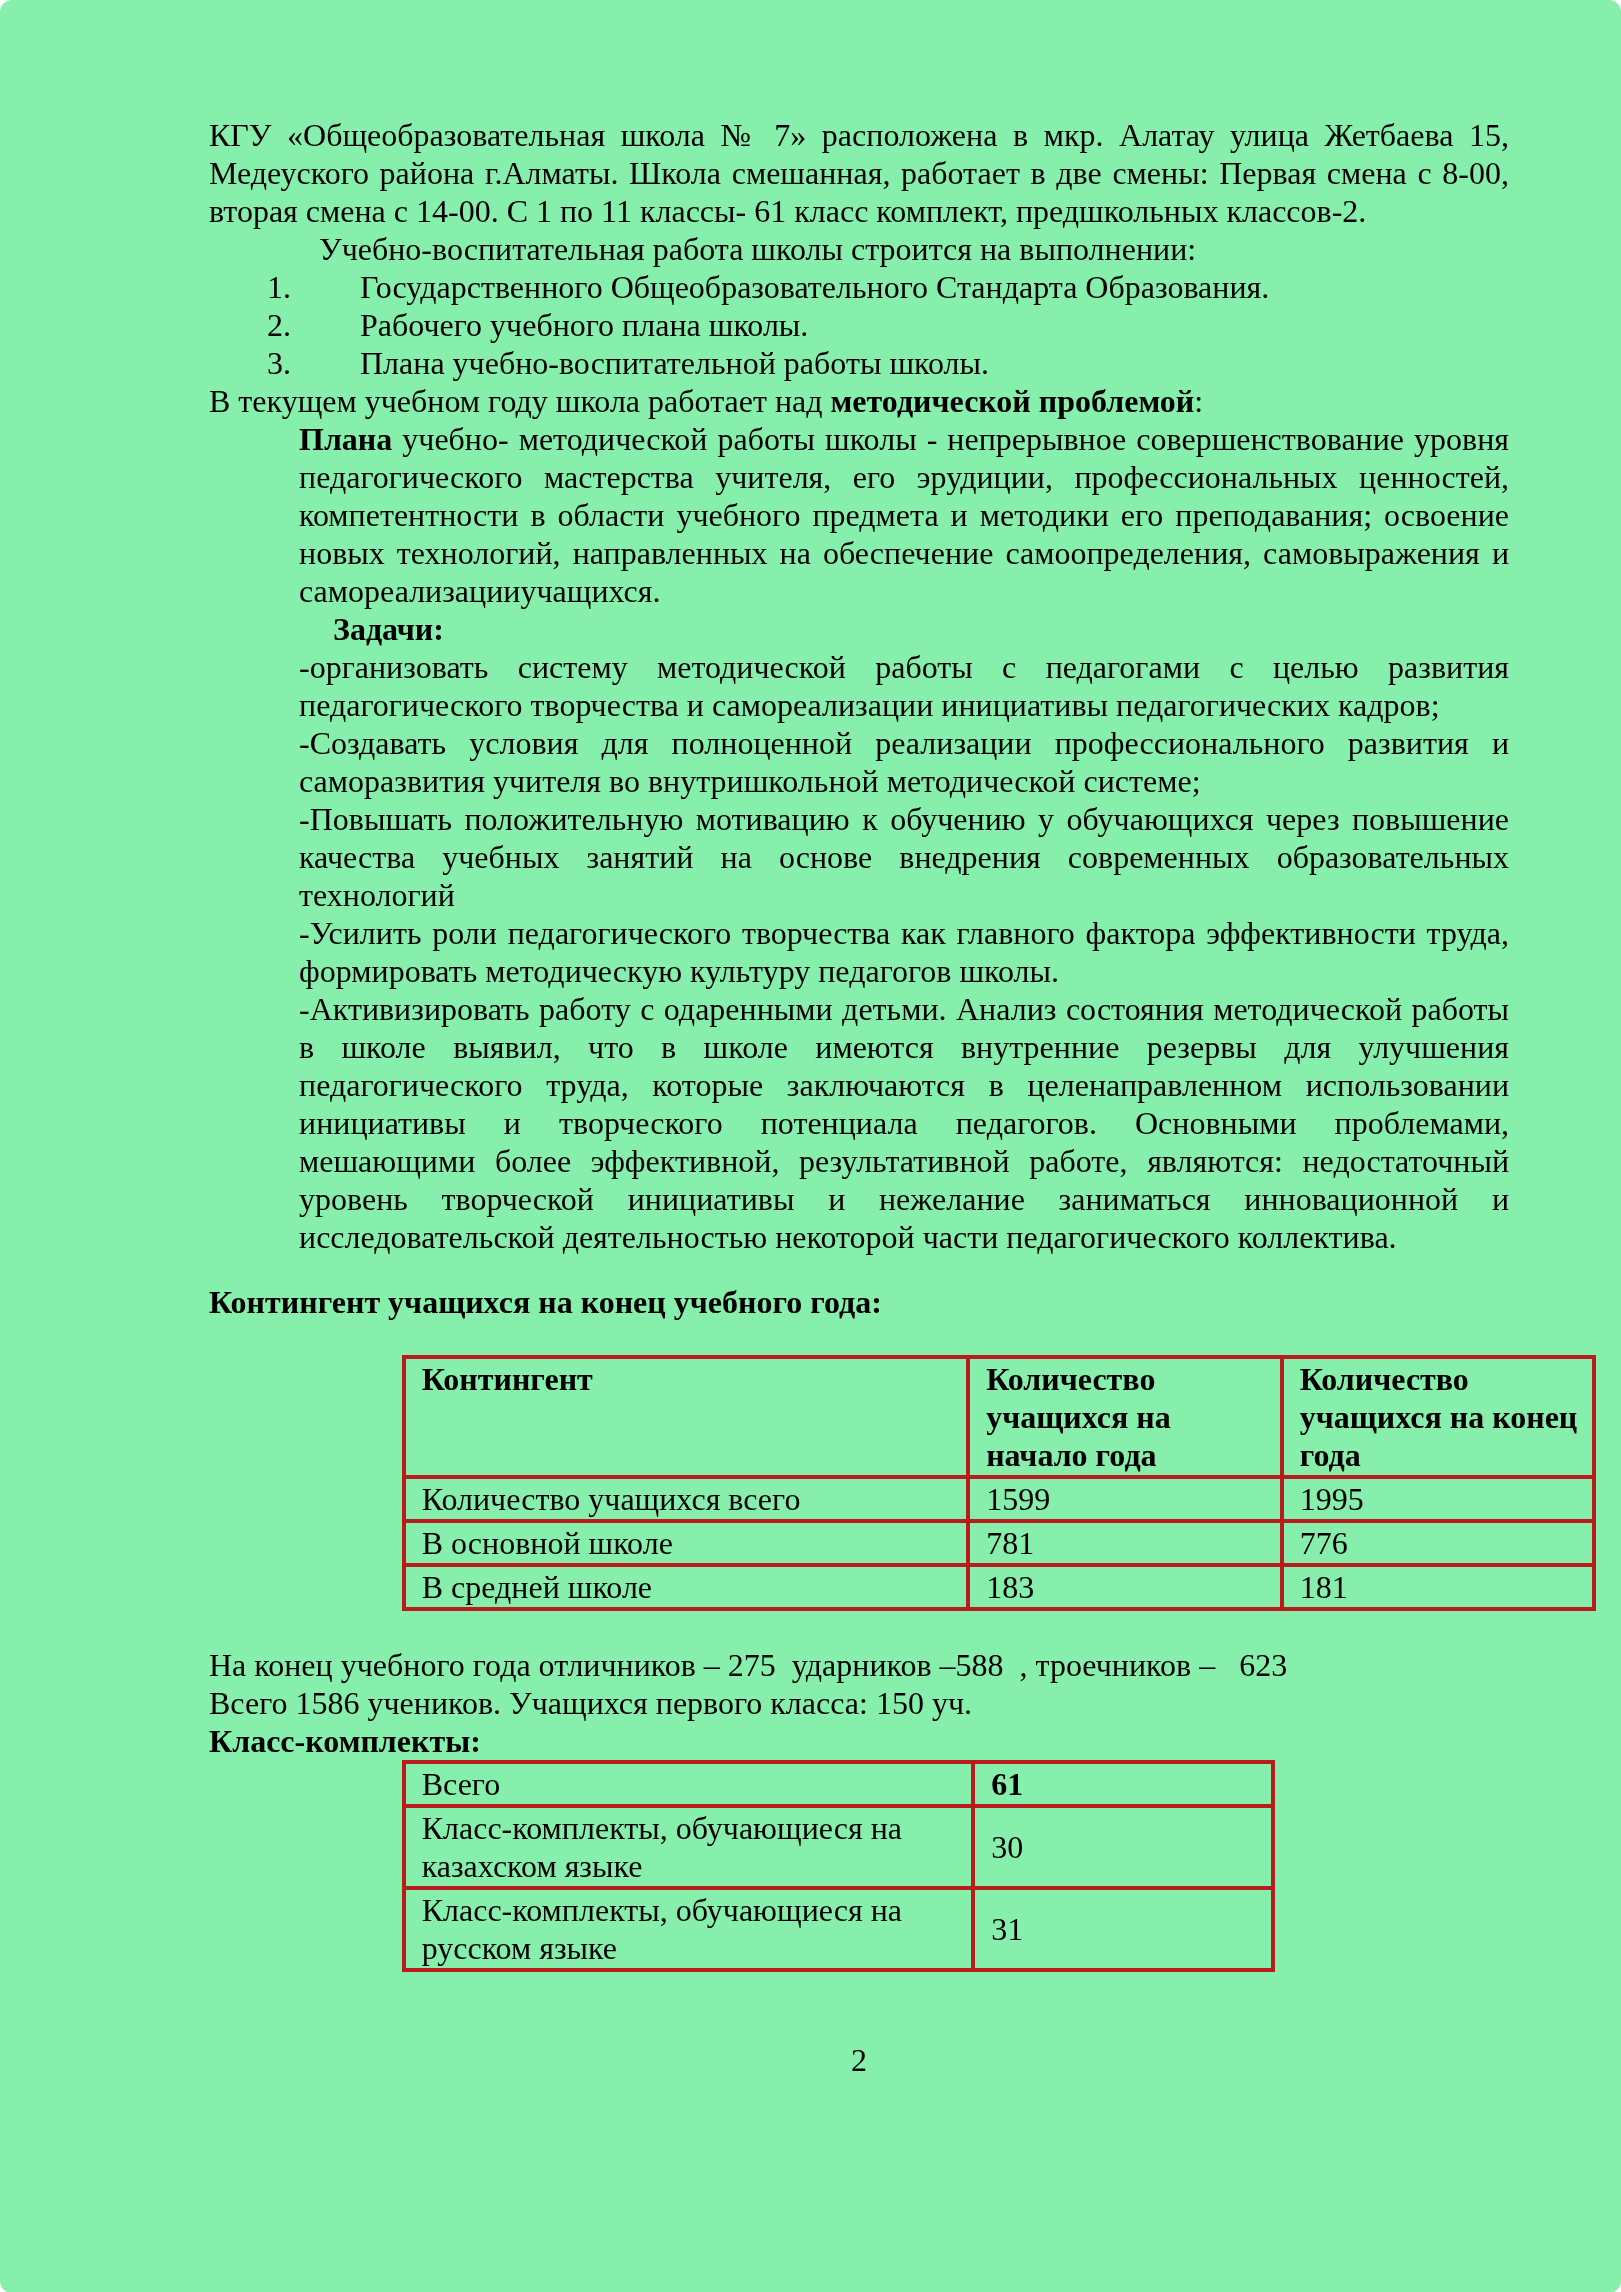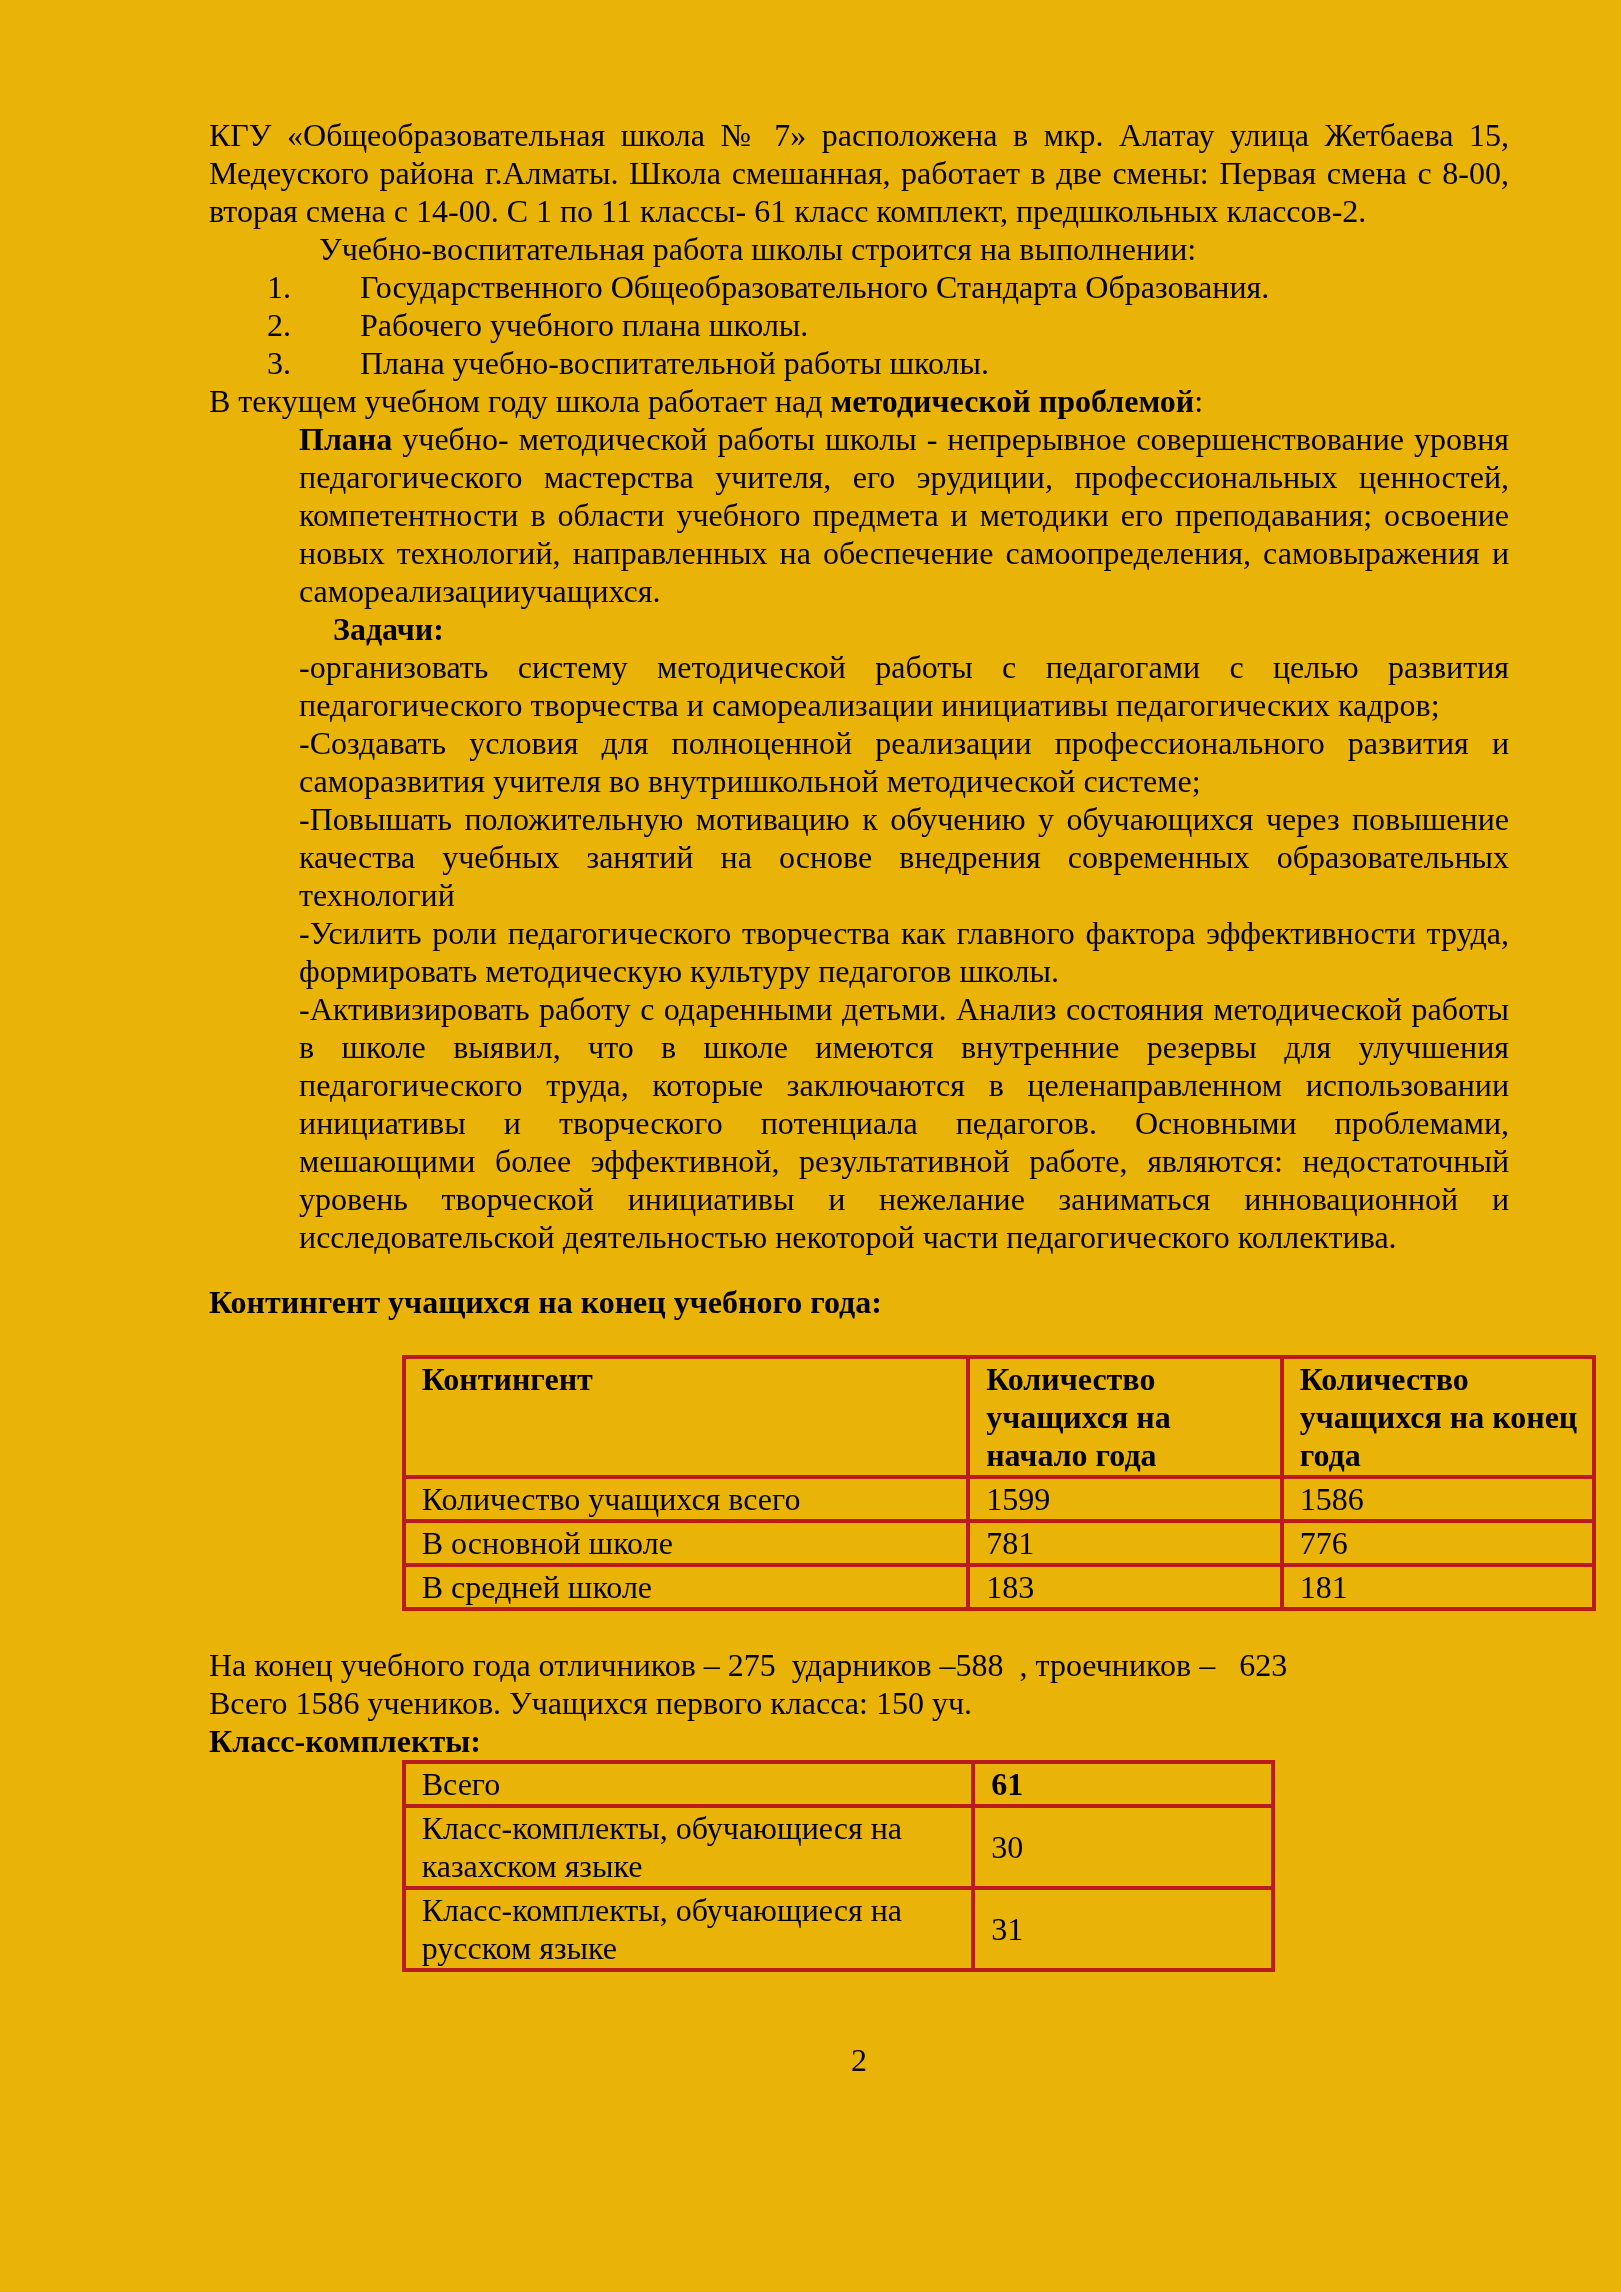--- a/index.html
+++ b/index.html
@@ -1,27 +1,28 @@
 <!DOCTYPE html>
 <html><head>
 <meta charset="utf-8">
 <style>
   html, body { margin: 0; padding: 0; background: #ffffff; }
   .page {
     width: 1621px;
     height: 2293px;
     box-sizing: border-box;
-    background: #eab308;
+    background: #86efac;
     color: #000000;
     font-family: "Liberation Serif", serif;
     font-size: 32px;
     line-height: 38px;
     padding: 116px 112px 0 209px;
     position: relative;
     overflow: hidden;
+    border-radius: 12px;
   }
   p { margin: 0; text-align: justify; }
   .left { text-align: left; }
   .prewrap { white-space: pre-wrap; }
   b { font-weight: bold; }
 
   .work-basis { text-indent: 110px; text-align: left; }
 
   .num-item { display: flex; padding-left: 58px; text-align: left; }
   .num-item .marker { flex: 0 0 93px; }
@@ -94,21 +95,21 @@
   <table class="contingent-table">
     <tbody>
         <tr class="hdr">
       <td class="col1">Контингент</td>
       <td class="col2">Количество учащихся на начало года</td>
       <td class="col3">Количество учащихся на конец года</td>
     </tr>
     <tr>
       <td>Количество учащихся всего</td>
       <td>1599</td>
-      <td>1586</td>
+      <td>1995</td>
     </tr>
     <tr>
       <td>В основной школе</td>
       <td>781</td>
       <td>776</td>
     </tr>
     <tr>
       <td>В средней школе</td>
       <td>183</td>
       <td>181</td>

